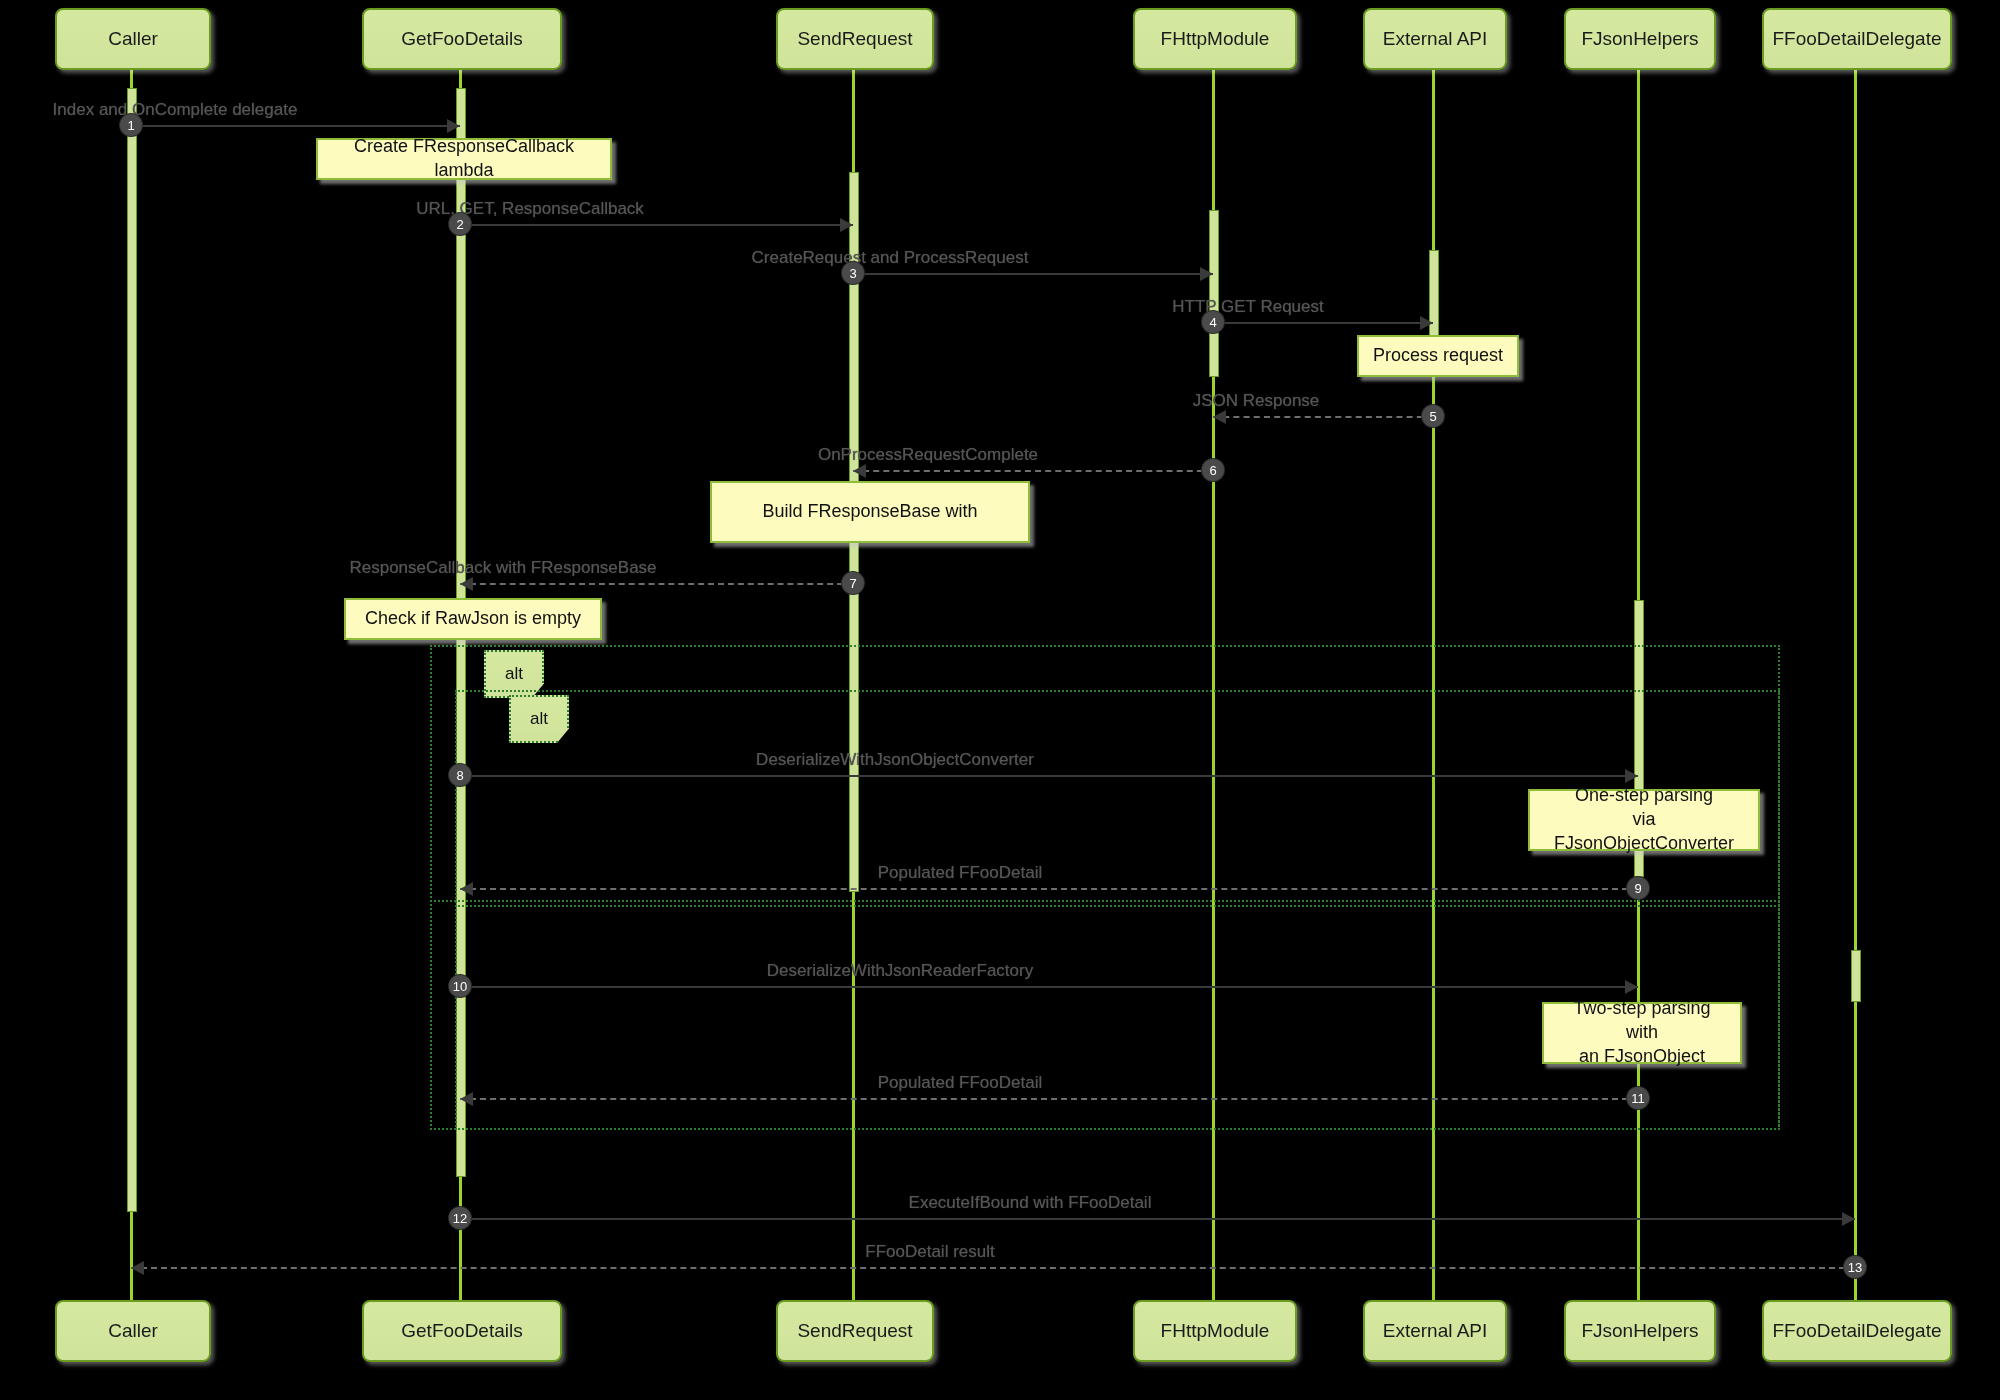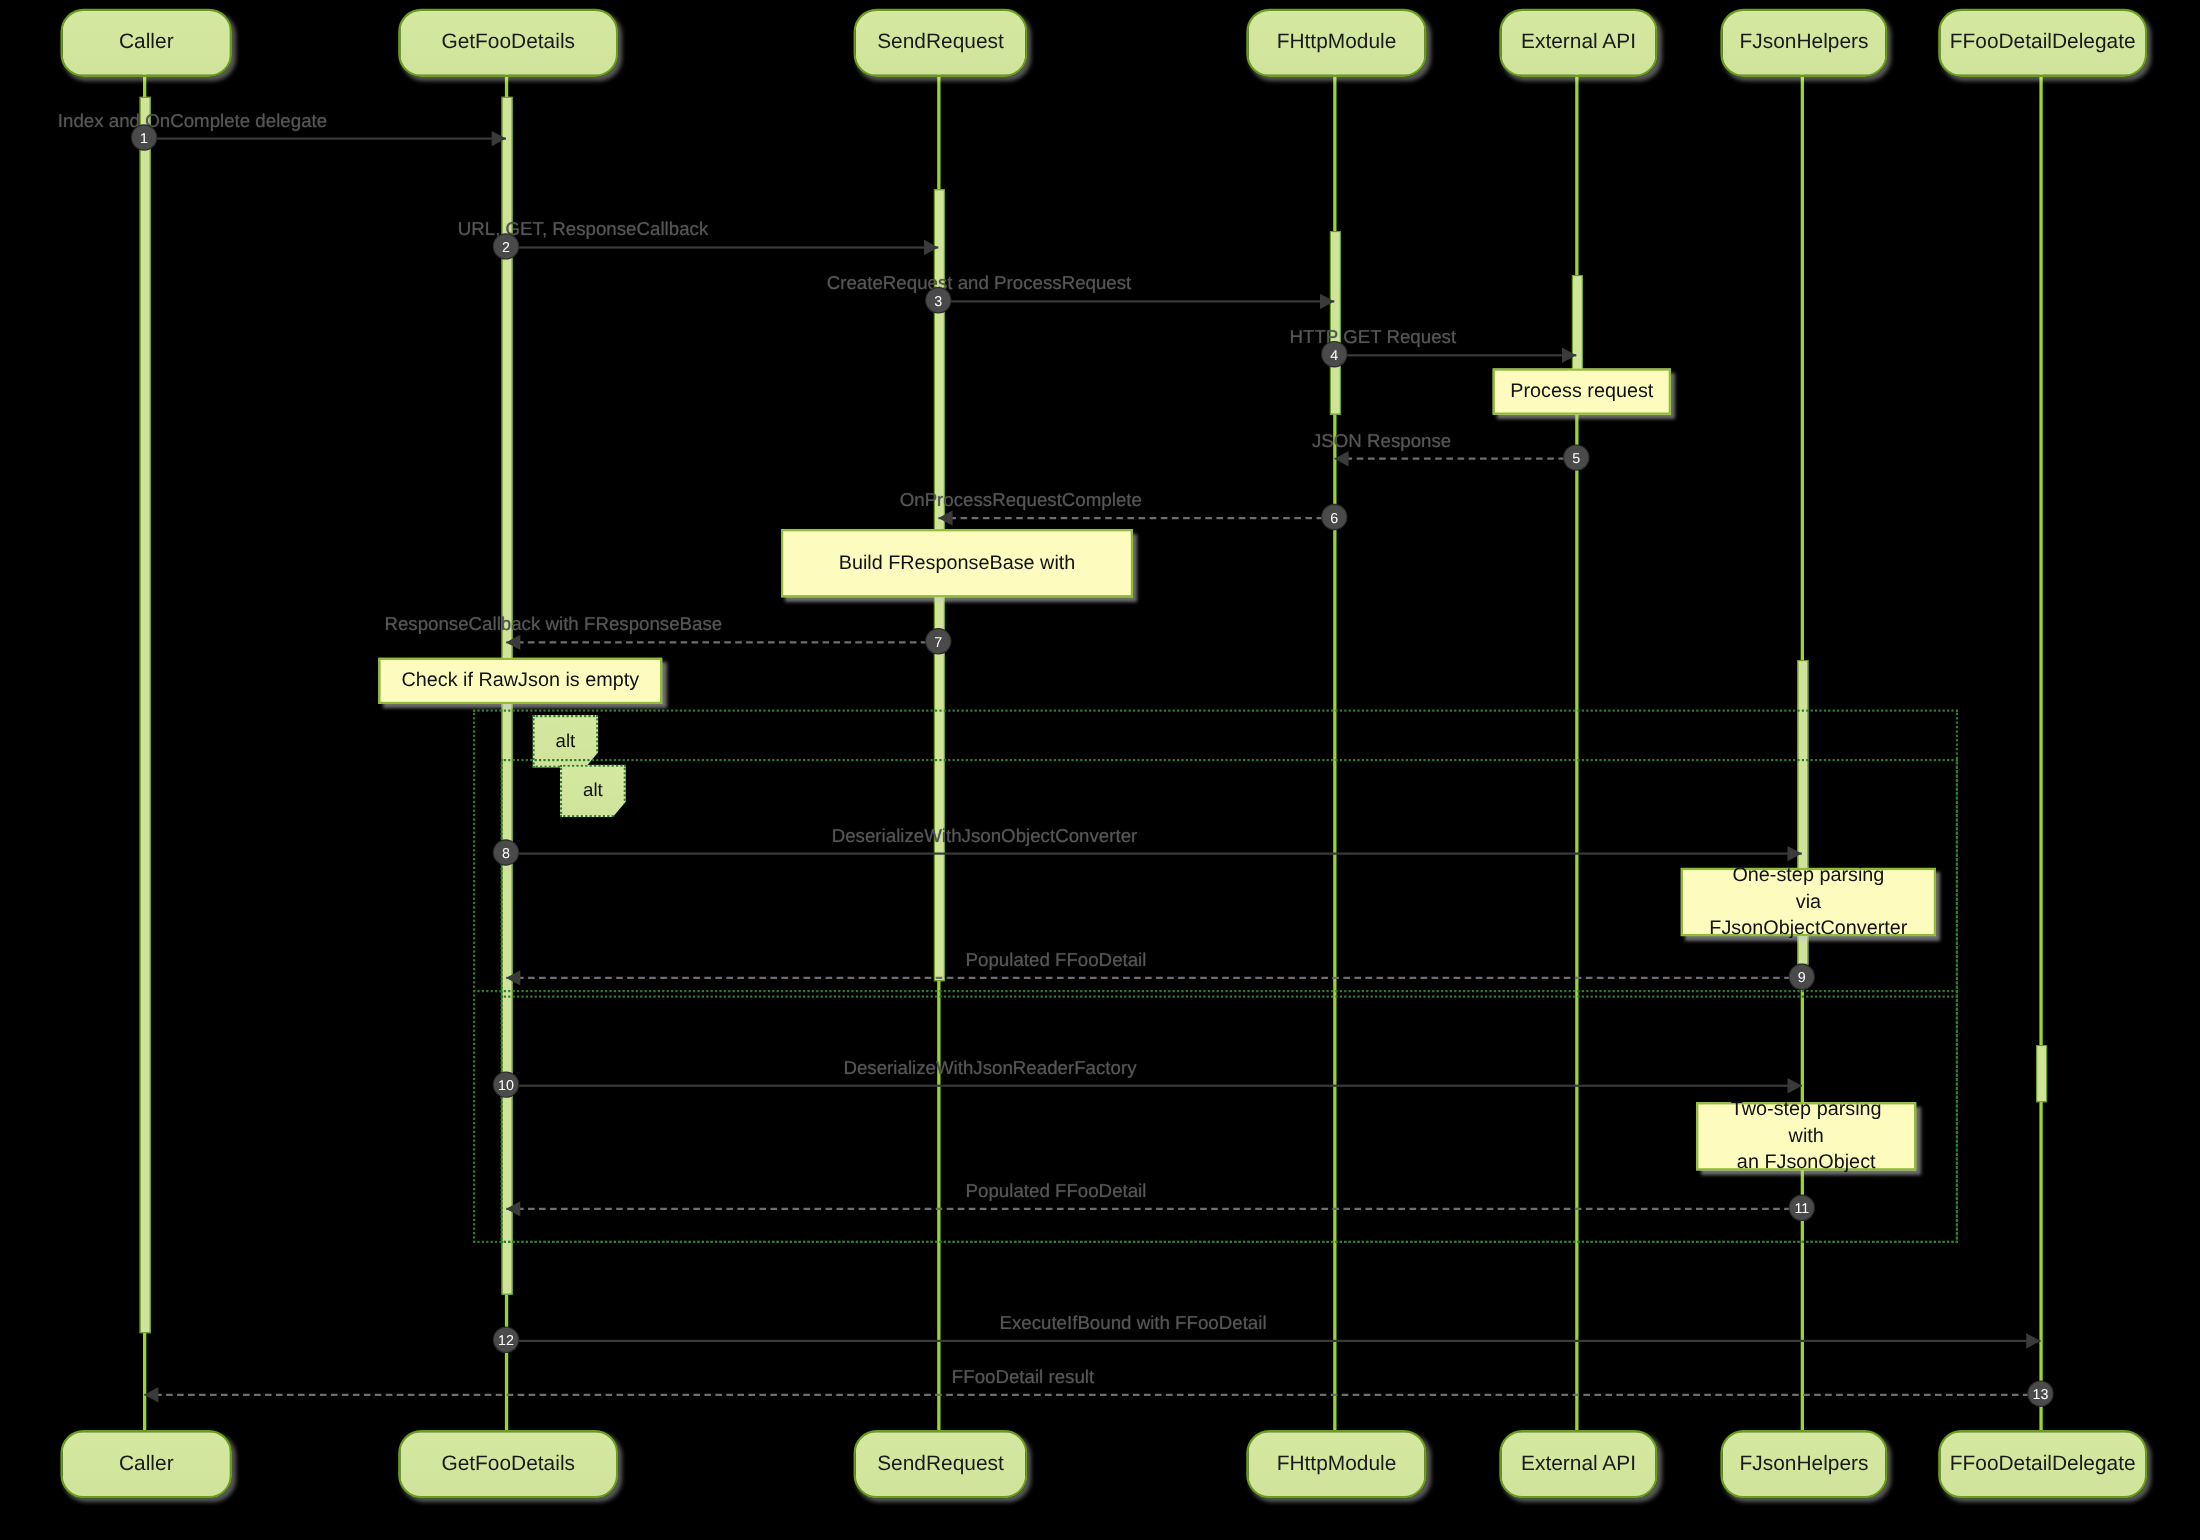--- a/index.html
+++ b/index.html
@@ -2,21 +2,21 @@
 <html><head>
 <meta charset="utf-8">
 <style>
   html,body{margin:0;padding:0;background:#000;}
   body{width:2000px;height:1400px;position:relative;overflow:hidden;
        font-family:"Liberation Sans","DejaVu Sans",sans-serif;}
   #stage{position:absolute;left:0;top:0;width:2000px;height:1400px;}
 
   
   .participant{
-    position:absolute;height:58px;border:2px solid #6a9c1f;border-radius:21px;
+    position:absolute;height:58px;border:2px solid #6a9c1f;border-radius:8px;
     background:linear-gradient(#d5e8a0,#cfe49a);
     box-shadow:3px 3px 4px rgba(255,255,255,.35);
     display:flex;align-items:center;justify-content:center;
     color:#1a1a1a;font-size:19px;white-space:nowrap;
   }
 
   
   .lifeline{position:absolute;width:3px;background:#9bd42a;}
   .activation{position:absolute;width:8px;background:#cfe49a;border:1px solid #6a9c1f;}
 
@@ -160,20 +160,23 @@
     <div class="msglabel" style="left: 960px; top: 1073px; transform: translateX(-50%);">Populated FFooDetail</div>
     <div class="seqnum" style="left: 1627px; top: 1087px;">11</div>
     <div class="msgline" style="left: 460px; top: 1218px; width: 1395px;"></div>
     <div class="arrowhead right" style="left: 1842px; top: 1212px;"></div>
     <div class="msglabel" style="left: 1030px; top: 1193px; transform: translateX(-50%);">ExecuteIfBound with FFooDetail</div>
     <div class="seqnum" style="left: 449px; top: 1207px;">12</div>
     <div class="msgline dashed" style="left: 131px; top: 1267px; width: 1724px;"></div>
     <div class="arrowhead left" style="left: 131px; top: 1261px;"></div>
     <div class="msglabel" style="left: 930px; top: 1242px; transform: translateX(-50%);">FFooDetail result</div>
     <div class="seqnum" style="left: 1844px; top: 1256px;">13</div>
+    <div class="note" style="left: 316px; top: 138px; width: 296px; height: 42px; flex-direction: column;">
+      <span>Create FResponseCallback lambda</span>
+    </div>
     <div class="note" style="left: 1357px; top: 335px; width: 162px; height: 42px; flex-direction: column;">
       <span>Process request</span>
     </div>
     <div class="note" style="left: 710px; top: 481px; width: 320px; height: 62px; flex-direction: column;">
       <span>Build FResponseBase with</span>
     </div>
     <div class="note" style="left: 344px; top: 598px; width: 258px; height: 42px; flex-direction: column;">
       <span>Check if RawJson is empty</span>
     </div>
     <div class="note" style="left: 1528px; top: 789px; width: 232px; height: 62px; flex-direction: column;">

